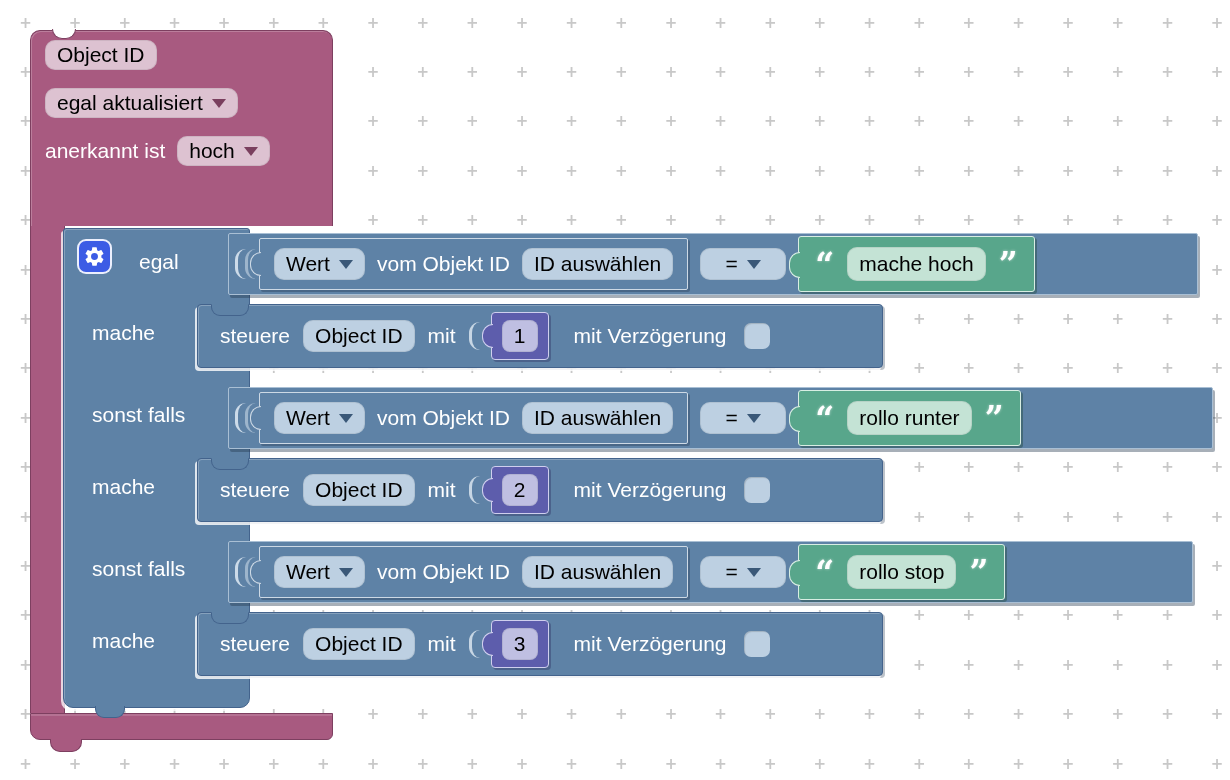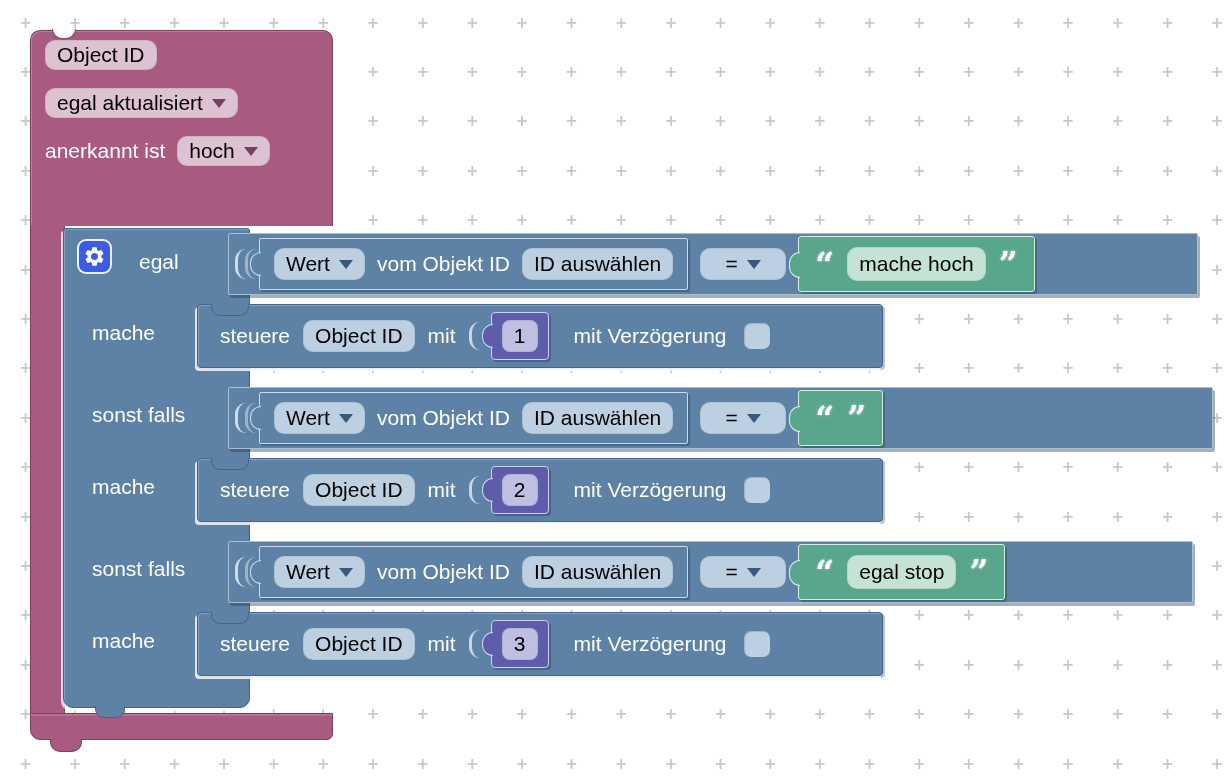--- a/index.html
+++ b/index.html
@@ -596,20 +596,23 @@
       <span class="fld">
           <span>ID auswählen</span>
         </span>
     </div>
     <span class="fld op">
         <span>=</span>
         <span class="arr"></span>
       </span>
     <div class="gblk">
       <span class="q">“</span>
+      <span class="fld gf">
+          <span>rollo runter</span>
+        </span>
       <span class="q">”</span>
     </div>
   </div>
 
   <div class="blk stmt" style="top:458px;">
     <span class="dip"></span>
     <span class="lbl">steuere</span>
     <span class="fld">
         <span>Object ID</span>
       </span>
@@ -637,21 +640,21 @@
           <span>ID auswählen</span>
         </span>
     </div>
     <span class="fld op">
         <span>=</span>
         <span class="arr"></span>
       </span>
     <div class="gblk">
       <span class="q">“</span>
       <span class="fld gf">
-          <span>egal stop</span>
+          <span>rollo stop</span>
         </span>
       <span class="q">”</span>
     </div>
   </div>
 
   <div class="blk stmt" style="top:612px;">
     <span class="dip"></span>
     <span class="lbl">steuere</span>
     <span class="fld">
         <span>Object ID</span>

